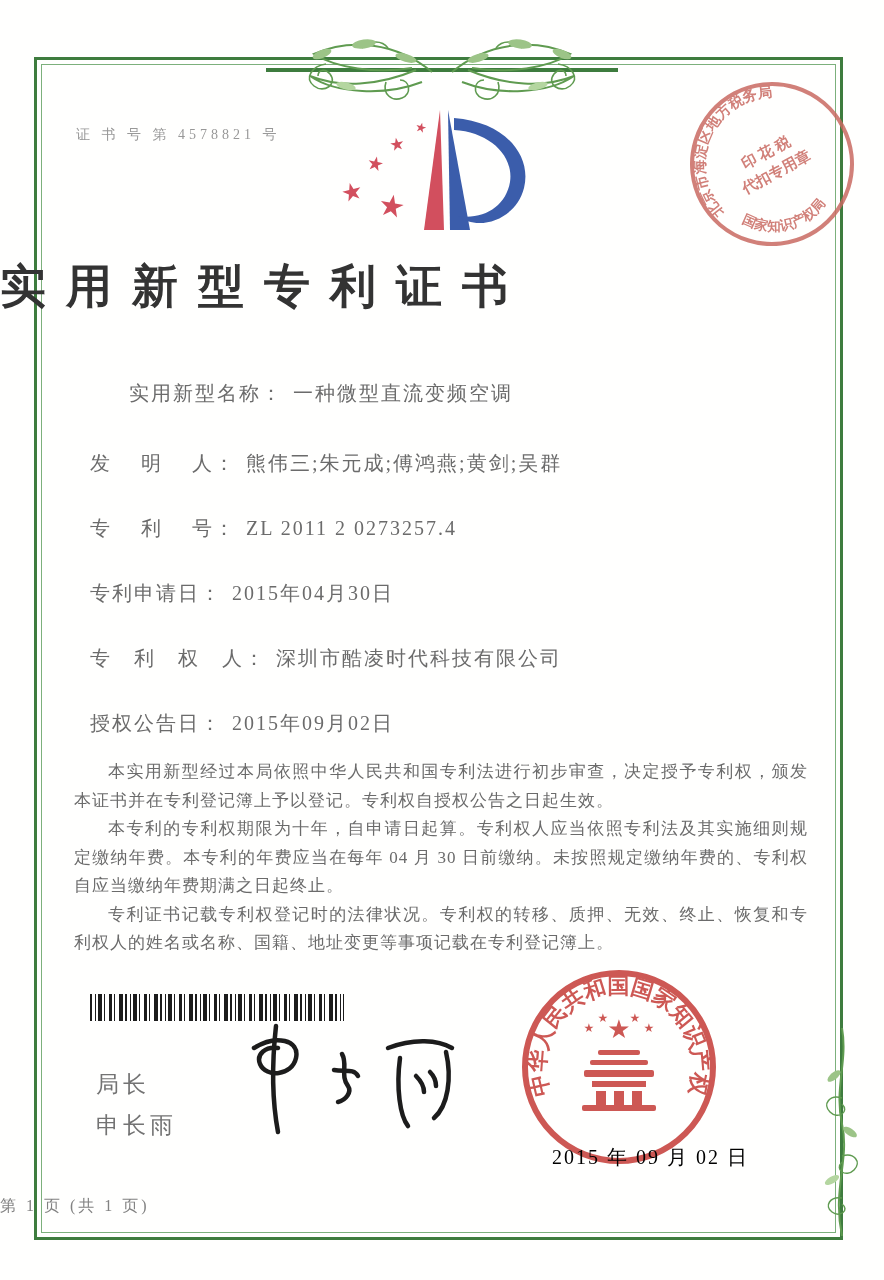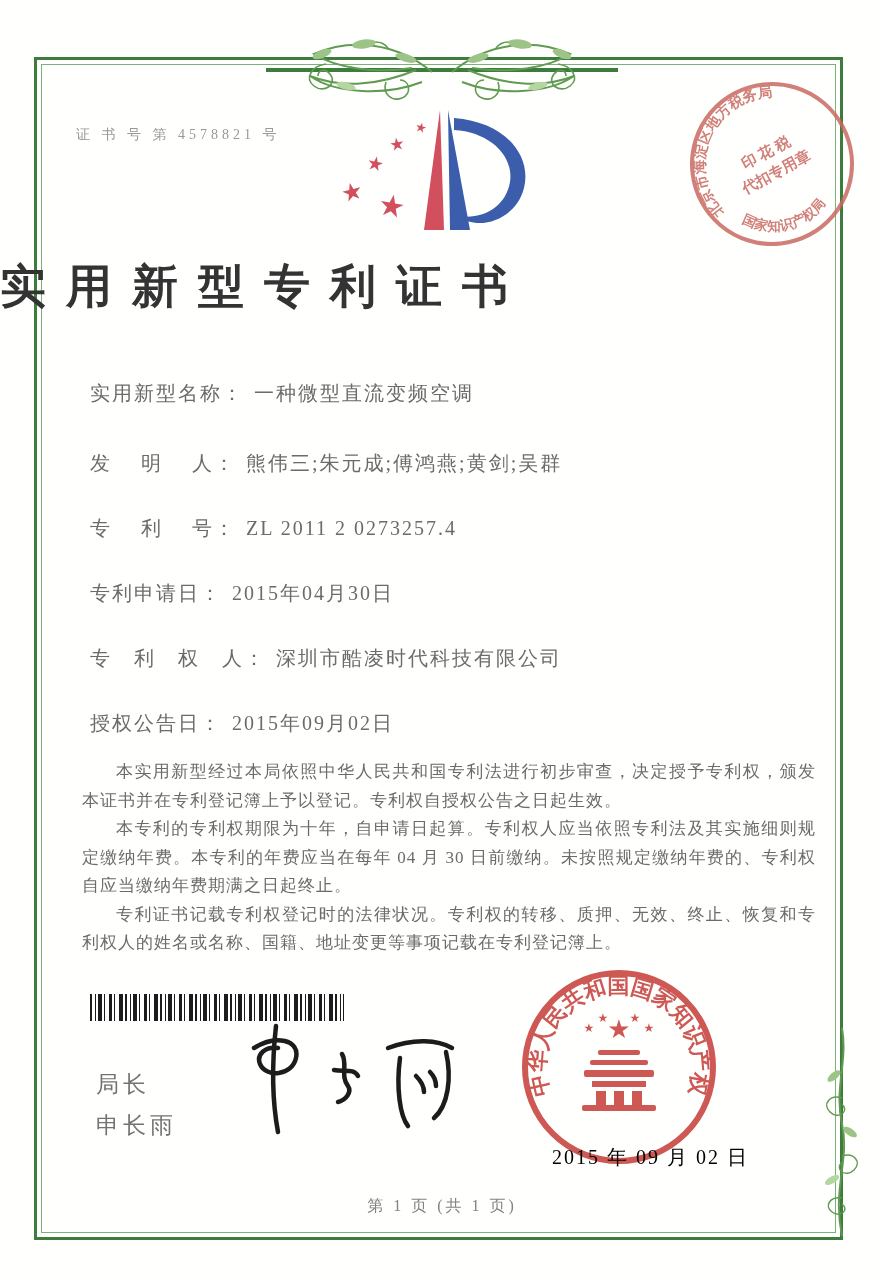--- a/index.html
+++ b/index.html
@@ -17,43 +17,43 @@
 
   .logo{position:absolute;left:328px;top:108px;width:234px;height:146px;}
 
   .tax-seal{position:absolute;left:684px;top:76px;width:176px;height:176px;opacity:.85;}
 
   .doc-title{position:absolute;left:0;right:0;top:256px;text-align:left;
              font-size:46px;font-weight:bold;letter-spacing:20px;color:#333;white-space:nowrap;}
 
   .fields{position:absolute;left:90px;top:380px;width:700px;font-size:20px;color:#6b6b6b;letter-spacing:2px;}
   .field-row{height:26px;margin-bottom:39px;white-space:nowrap;}
-  .field-row:first-child{margin-bottom:44px;}
+  .field-row:first-child{margin-bottom:44px;margin-left:39px;}
   .field-value{margin-left:10px;}
 
-  .body-text{position:absolute;left:82px;top:758px;width:734px;font-size:17px;
+  .body-text{position:absolute;left:74px;top:758px;width:734px;font-size:17px;
              line-height:28.5px;color:#6b6b6b;letter-spacing:1px;text-align:justify;}
   .body-text p{margin:0;text-indent:2em;}
 
   .barcode{position:absolute;left:90px;top:994px;width:254px;height:27px;
     background:repeating-linear-gradient(90deg,
       #1c1c1c 0 2px,#fff 2px 5px,#1c1c1c 5px 6px,#fff 6px 8px,
       #1c1c1c 8px 12px,#fff 12px 14px,#1c1c1c 14px 15px,#fff 15px 19px,
       #1c1c1c 19px 22px,#fff 22px 24px,#1c1c1c 24px 25px,#fff 25px 29px,
       #1c1c1c 29px 33px,#fff 33px 35px);}
 
   .signer{position:absolute;left:96px;top:1064px;font-family:"Liberation Sans","DejaVu Sans",sans-serif;
           font-size:23px;color:#737373;letter-spacing:4px;line-height:41px;}
   .signature{position:absolute;left:238px;top:1014px;width:240px;height:136px;}
 
   .official-seal{position:absolute;left:518px;top:966px;width:202px;height:202px;opacity:.92;}
   .seal-date{position:absolute;left:552px;top:1144px;font-size:20px;color:#000000;
              letter-spacing:2px;white-space:nowrap;z-index:5;}
 
-  .page-footer{position:absolute;left:0;right:0;top:1196px;text-align:center;
+  .page-footer{position:absolute;left:0;right:0;top:1196px;
                font-size:16px;color:#828282;letter-spacing:3px;}
 </style>
 </head>
 <body>
 
 <div class="page">
 
   <div class="frame-outer"></div>
   <div class="frame-inner"></div>
 

